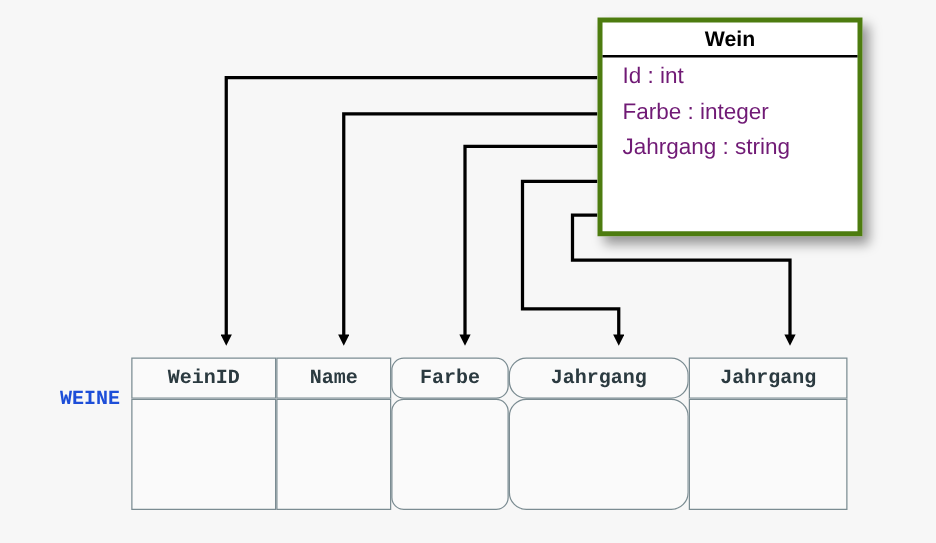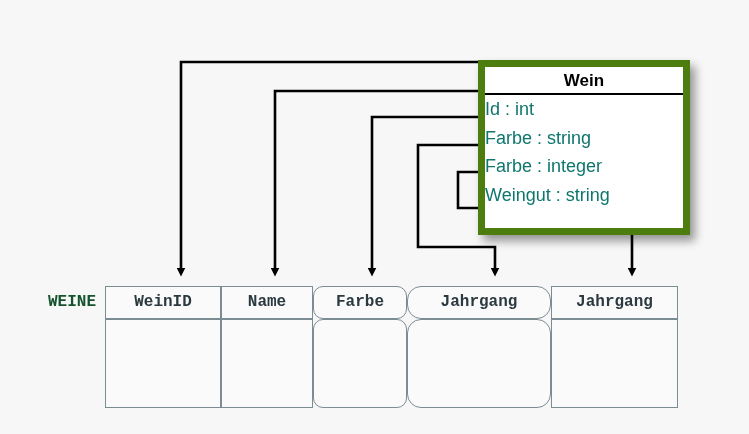--- a/index.html
+++ b/index.html
@@ -34,71 +34,71 @@
   }
 
   
   #uml-class-box {
     position: absolute;
     left: 478px;
     top: 14px;
     width: 212px;
     height: 175px;
     background: #ffffff;
-    border: 7px solid #4d7c0f;
+    border: 4px solid #4d7c0f;
     box-sizing: border-box;
     box-shadow: 5px 6px 9px rgba(0,0,0,0.40);
     z-index: 5;
-    margin-top: 46px;
   }
   #uml-class-title {
     height: 28px;
     line-height: 28px;
     text-align: center;
     font-weight: bold;
     font-size: 17px;
     color: #000000;
     border-bottom: 2px solid #000000;
     box-sizing: border-box;
   }
   #uml-attribute-list {
     padding: 0;
     margin: 0;
     list-style: none;
   }
   .uml-attribute {
     height: 28.6px;
     line-height: 28.6px;
     font-size: 18px;
-    color: #0f766e;
-    padding-left: 0;
+    color: #701a75;
+    padding-left: 16px;
     white-space: nowrap;
     overflow: hidden;
   }
 
   
   #relational-table-wrap {
     position: absolute;
     left: 48px;
     top: 286px;
     z-index: 4;
   }
   #relational-table-row {
     display: flex;
     align-items: flex-start;
   }
   #table-name-label {
     font-family: "Liberation Mono", monospace;
     font-weight: bold;
     font-size: 16px;
-    color: #14532d;
+    color: #1d4ed8;
     height: 33px;
     line-height: 33px;
     padding-right: 9px;
     white-space: nowrap;
+    margin-top: 17px;
   }
   #relational-table {
     border-collapse: separate;
     border-spacing: 0;
   }
   #relational-table td {
     border: 1.5px solid #7b8c92;
     font-family: "Liberation Mono", monospace;
     font-weight: bold;
     font-size: 16px;
@@ -144,23 +144,22 @@
       <path d="M 478 145 L 418 145 L 418 247 L 495 247 L 495 268" marker-end="url(#arrowhead)"></path>
 
       <path d="M 478 172 L 458 172 L 458 208 L 632 208 L 632 268" marker-end="url(#arrowhead)"></path>
     </g>
   </svg>
 
   <div id="uml-class-box">
     <div id="uml-class-title">Wein</div>
     <ul id="uml-attribute-list">
       <li class="uml-attribute">Id : int</li>
-      <li class="uml-attribute">Farbe : string</li>
       <li class="uml-attribute">Farbe : integer</li>
-      <li class="uml-attribute">Weingut : string</li>
+      <li class="uml-attribute">Jahrgang : string</li>
     </ul>
   </div>
 
   <div id="relational-table-wrap">
     <div id="relational-table-row">
       <div id="table-name-label">WEINE</div>
 
       <table id="relational-table">
         <tbody>
           <tr class="header-row">

